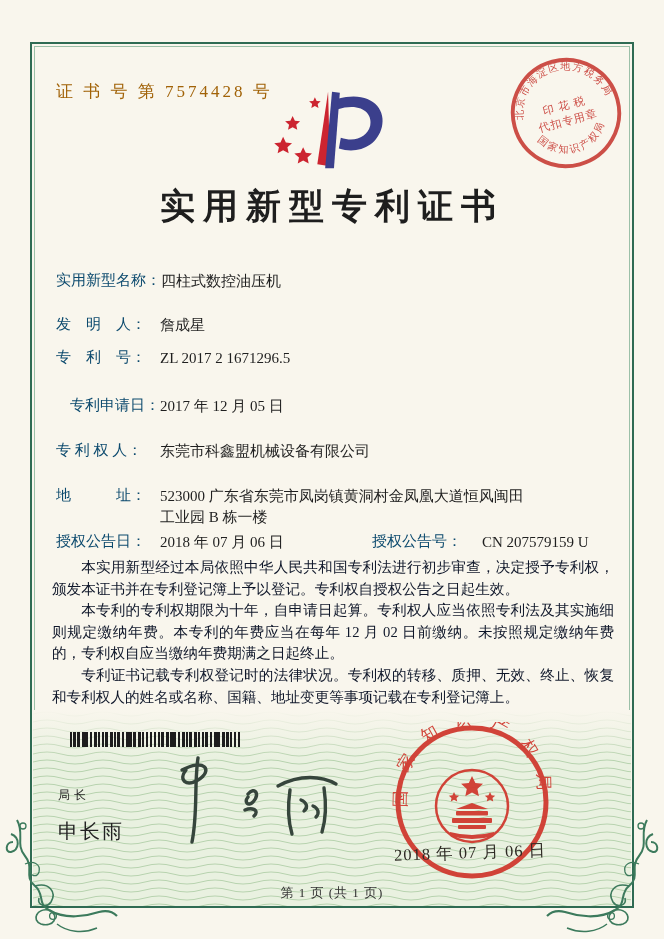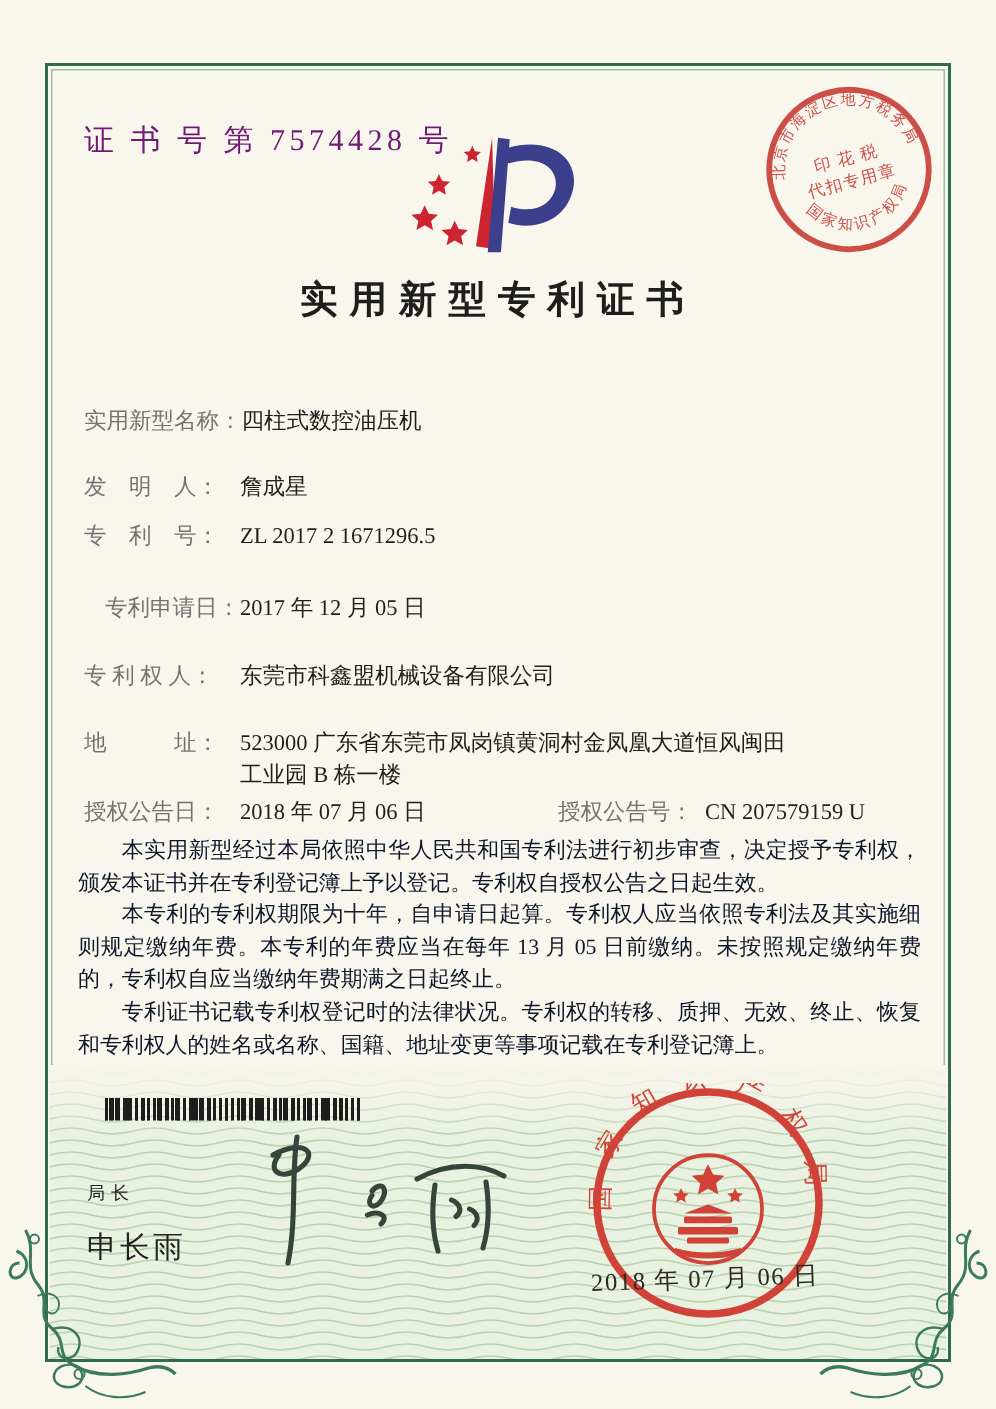--- a/index.html
+++ b/index.html
@@ -17,48 +17,48 @@
   .frame {
     position:absolute; left:30px; top:42px; width:604px; height:866px;
     border:2px solid #2f6b53;
   }
   .frame-inner {
     position:absolute; inset:2px; border:1px solid #9cc0a8;
   }
 
   .cert-no {
     position:absolute; left:56px; top:80px;
-    font-size:20px; letter-spacing:3px; color:#701a75;
+    font-size:17px; letter-spacing:3px; color:#a16207;
   }
 
   .logo { position:absolute; left:262px; top:86px; width:140px; height:88px; }
 
   .tax-stamp {
     position:absolute; left:508px; top:55px; width:116px; height:116px;
     transform:rotate(-15deg); opacity:.92;
   }
 
   .title {
     position:absolute; left:0; top:183px; width:100%;
-    text-align:center; font-size:25px; font-weight:700;
+    text-align:center; font-size:35px; font-weight:700;
     letter-spacing:8px; color:#1e1e1e;
   }
 
   .field-row { position:absolute; left:56px; font-size:15px; display:flex; }
-  .field-label { display:inline-block; min-width:104px; white-space:pre; color:#737373; }
+  .field-label { display:inline-block; min-width:104px; white-space:pre; color:#0c4a6e; }
   .field-value { white-space:pre-line; color:#1f1f1f; line-height:21px; }
   .row-name       { top:271px; }
   .row-inventor   { top:315px; }
   .row-patent-no  { top:348px; }
   .row-filing     { top:396px;text-align:right; }
   .row-patentee   { top:441px; }
   .row-address    { top:486px; width:540px; }
   .row-grant-date { top:532px; }
   .row-grant-no   { top:532px; left:372px; }
-  .row-grant-no .field-label { min-width:auto; margin-right:8px; }
+  .row-grant-no .field-label { min-width:auto; margin-right:20px; }
 
   .body-text {
     position:absolute; left:52px; top:557px; width:562px;
     font-size:14.6px; line-height:21.6px; text-align:justify; color:#0f172a;
   }
   .body-text p { text-indent:2em; }
 
   
   .band { position:absolute; left:33px; top:710px; width:598px; height:196px; }
 
@@ -174,21 +174,21 @@
     <span class="field-label">授权公告日：</span>
     <span class="field-value">2018 年 07 月 06 日</span>
   </div>
   <div class="field-row row-grant-no">
     <span class="field-label">授权公告号：</span>
     <span class="field-value">CN 207579159 U</span>
   </div>
 
   <div class="body-text">
     <p>本实用新型经过本局依照中华人民共和国专利法进行初步审查，决定授予专利权，颁发本证书并在专利登记簿上予以登记。专利权自授权公告之日起生效。</p>
-    <p>本专利的专利权期限为十年，自申请日起算。专利权人应当依照专利法及其实施细则规定缴纳年费。本专利的年费应当在每年 13 月 05 日前缴纳。未按照规定缴纳年费的，专利权自应当缴纳年费期满之日起终止。</p>
+    <p>本专利的专利权期限为十年，自申请日起算。专利权人应当依照专利法及其实施细则规定缴纳年费。本专利的年费应当在每年 12 月 02 日前缴纳。未按照规定缴纳年费的，专利权自应当缴纳年费期满之日起终止。</p>
     <p>专利证书记载专利权登记时的法律状况。专利权的转移、质押、无效、终止、恢复和专利权人的姓名或名称、国籍、地址变更等事项记载在专利登记簿上。</p>
   </div>
 
   <div class="barcode"></div>
 
   <div class="sig-title">局长</div>
   <div class="sig-name">申长雨</div>
 
   <svg class="signature" viewBox="0 0 200 100">
     <g fill="none" stroke="#36453c" stroke-width="3.4" stroke-linecap="round">
@@ -246,14 +246,15 @@
       <path d="M48,94 C60,100 52,112 40,108 C30,104 36,92 48,94" stroke-width="1.6"></path>
       <path d="M34,70 C48,66 56,76 50,86 C46,92 36,90 38,82" stroke-width="1.6"></path>
       <path d="M48,94 C64,104 86,100 98,96 C106,94 112,96 116,100" stroke-width="2.2"></path>
       <path d="M56,108 C66,116 82,118 96,112" stroke-width="1.4"></path>
       <path d="M24,48 C32,44 40,48 38,56 C36,62 28,60 30,54" stroke-width="1.3"></path>
       <circle cx="22" cy="10" r="3" stroke-width="1.3"></circle>
       <circle cx="52" cy="100" r="3.4" stroke-width="1.3"></circle>
     </g>
   </svg>
 
+  <div class="footer">第 1 页 (共 1 页)</div>
 
 </div>
 
 </body></html>

